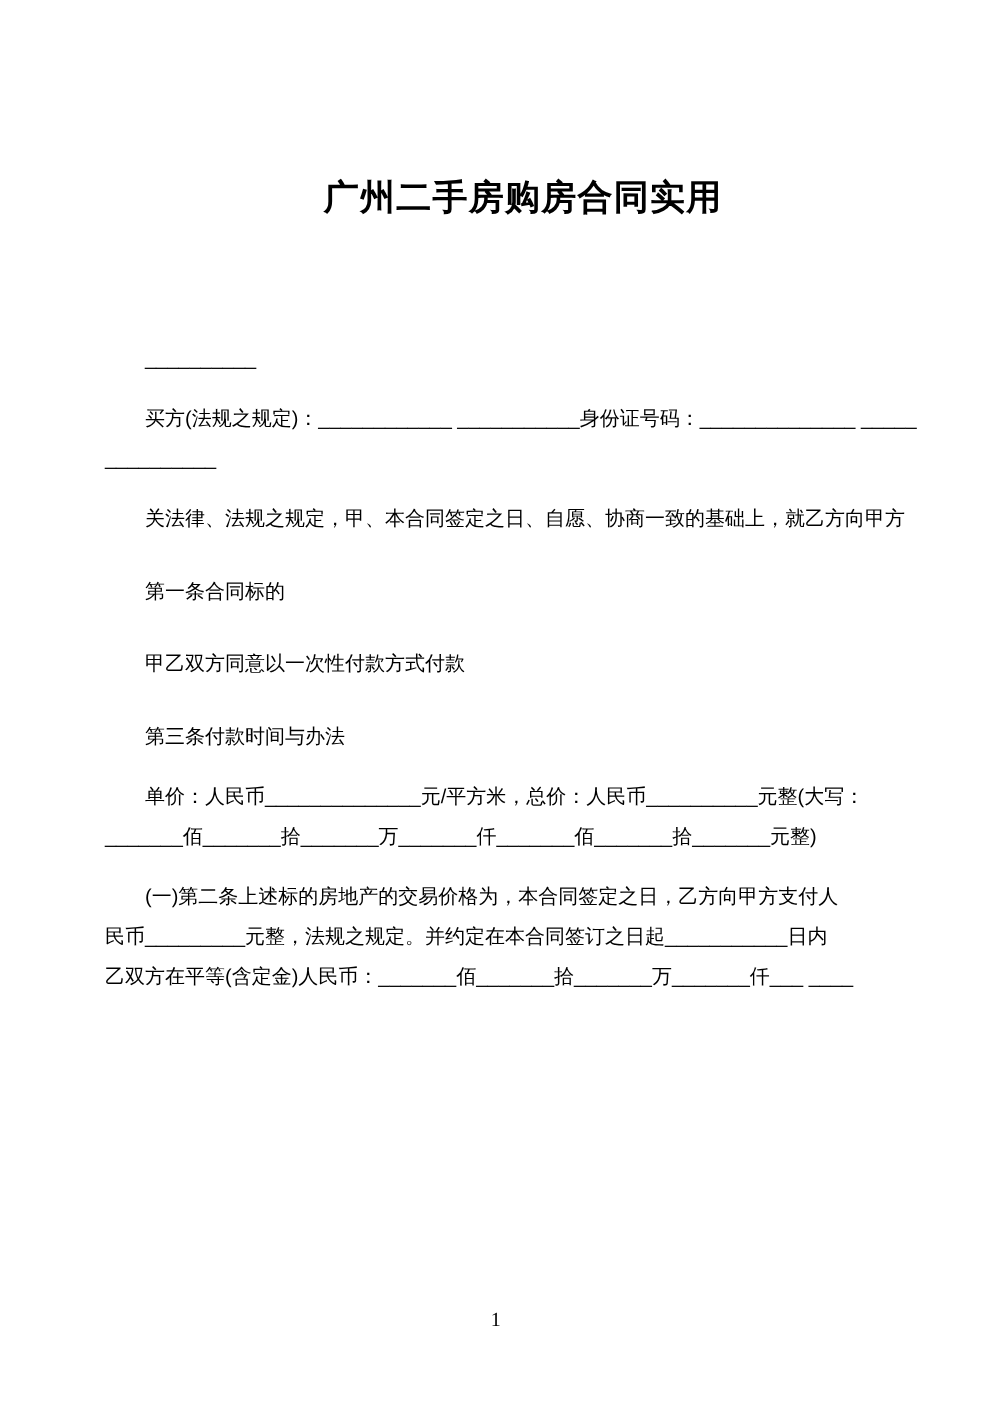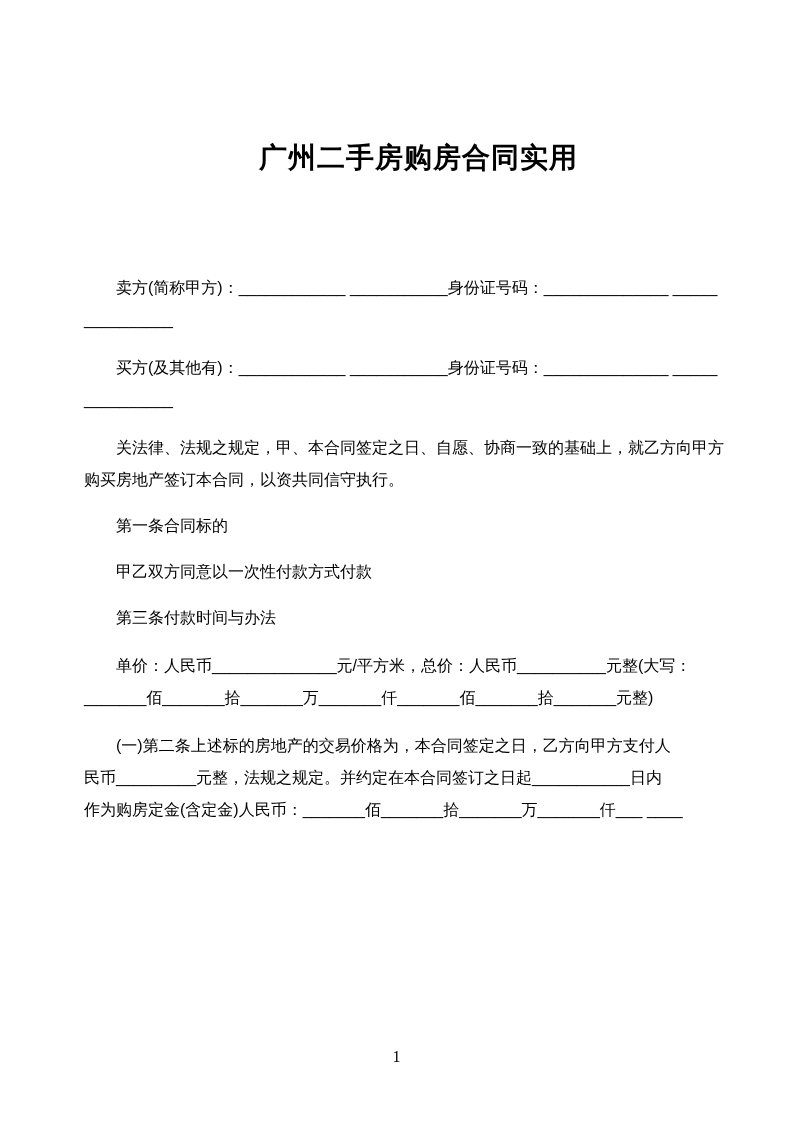--- a/index.html
+++ b/index.html
@@ -35,53 +35,51 @@
     font-weight: 400;
   }
   .para .line {
     min-height: 32px;
     white-space: nowrap;
   }
   .para .line:first-child {
     text-indent: 32px;
   }
   .heading {
-    margin-top: 14px;
+    margin-top: 26px;
   }
   .page-number {
     position: absolute;
     top: 1046px;
     left: 0;
     right: 0;
     text-align: center;
     font-family: "Liberation Serif", "DejaVu Serif", serif;
     font-size: 16px;
     line-height: 22px;
   }
 </style>
 </head>
 <body>
 
 <div class="page">
 
   <h1 class="doc-title">广州二手房购房合同实用</h1>
 
   <div class="para">
-    <div class="line">卖方(简称甲方)：____________ ___________身份证号码：______________ _____</div>
     <div class="line">__________</div>
   </div>
 
   <div class="para">
-    <div class="line">买方(及其他有)：____________ ___________身份证号码：______________ _____</div>
+    <div class="line">买方(法规之规定)：____________ ___________身份证号码：______________ _____</div>
     <div class="line">__________</div>
   </div>
 
   <div class="para">
     <div class="line">关法律、法规之规定，甲、本合同签定之日、自愿、协商一致的基础上，就乙方向甲方</div>
-    <div class="line">购买房地产签订本合同，以资共同信守执行。</div>
   </div>
 
   <div class="para heading">
     <div class="line">第一条合同标的</div>
   </div>
 
 
   <div class="para heading">
     <div class="line">甲乙双方同意以一次性付款方式付款</div>
   </div>
@@ -91,18 +89,18 @@
   </div>
 
   <div class="para">
     <div class="line">单价：人民币______________元/平方米，总价：人民币__________元整(大写：</div>
     <div class="line">_______佰_______拾_______万_______仟_______佰_______拾_______元整)</div>
   </div>
 
   <div class="para">
     <div class="line">(一)第二条上述标的房地产的交易价格为，本合同签定之日，乙方向甲方支付人</div>
     <div class="line">民币_________元整，法规之规定。并约定在本合同签订之日起___________日内</div>
-    <div class="line">作为购房定金(含定金)人民币：_______佰_______拾_______万_______仟___ ____</div>
+    <div class="line">乙双方在平等(含定金)人民币：_______佰_______拾_______万_______仟___ ____</div>
   </div>
 
   <div class="page-number">1</div>
 
 </div>
 
 </body></html>

